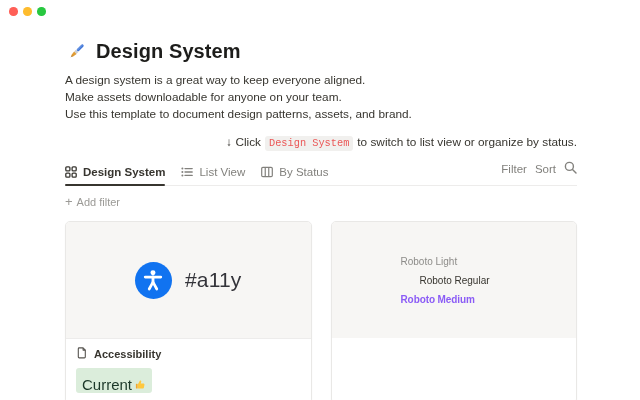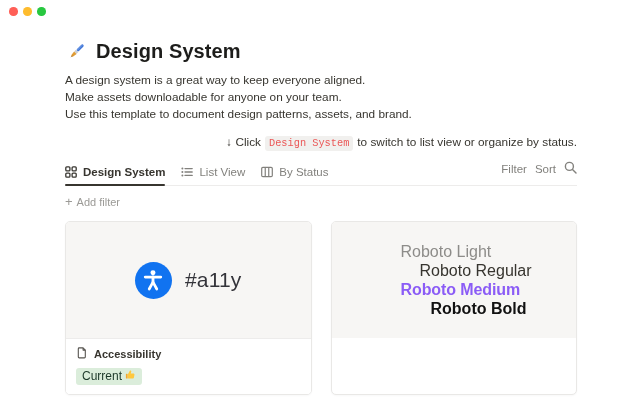--- a/index.html
+++ b/index.html
@@ -40,30 +40,30 @@
 
   
   .gallery { margin-top:13px; display:grid; grid-template-columns:1fr 1fr; gap:19px; }
   .card { border:1px solid #e9e8e6; border-radius:5px; background:#fff; overflow:hidden; box-shadow:0 1px 2px rgba(15,15,15,.03); cursor:pointer; }
   .card-preview { height:116px; background:#f7f6f4; display:flex; align-items:center; justify-content:center; }
 
   .a11y-wrap { display:flex; align-items:center; gap:13px; }
   .a11y-badge { width:37px; height:37px; border-radius:50%; display:flex; align-items:center; justify-content:center; }
   .hashtag { font-size:21px; color:#34343a; letter-spacing:.2px; }
 
-  .specimen { width:100%; padding-left:69px; font-size:16px; line-height:19px; color:#1f1e1b; }
+  .specimen { width:100%; padding-left:69px; font-size:10px; line-height:19px; color:#1f1e1b; }
   .specimen div { white-space:nowrap; }
   .sp-light { color:#8d8c89; font-weight:400; }
   .sp-regular { color:#37352f; font-weight:400; margin-left:19px; }
   .sp-medium { color:#8b5cf6; font-weight:700; letter-spacing:-.1px; }
   .sp-bold { color:#111; font-weight:700; margin-left:30px; }
 
   .card-footer { border-top:1px solid #edeceb; padding:8px 10px 9px; background:#fff; }
   .card-title { display:flex; align-items:center; gap:6px; font-size:11px; font-weight:700; color:#37352f; }
-  .tag { display:inline-flex; align-items:center; gap:3px; margin-top:7px; font-size:12px; padding:1px 6px 2px; border-radius:3px; line-height:13px; }
+  .tag { display:inline-flex; align-items:center; gap:3px; margin-top:7px; font-size:15px; padding:10px 6px 2px; border-radius:3px; line-height:13px; }
 </style>
 </head>
 <body>
 
 <div class="window">
 
   <div class="traffic">
     <div class="dot red"></div>
     <div class="dot yellow"></div>
     <div class="dot green"></div>
@@ -193,20 +193,19 @@
           </div>
         </div>
       </div>
 
       <div class="card">
         <div class="card-preview">
           <div class="specimen">
             <div class="sp-light">Roboto Light</div>
             <div class="sp-regular">Roboto Regular</div>
             <div class="sp-medium">Roboto Medium</div>
-            <div class="sp-bold">Roboto Bold</div>
           </div>
         </div>
       </div>
 
     </div>
   </div>
 </div>
 
 </body></html>

